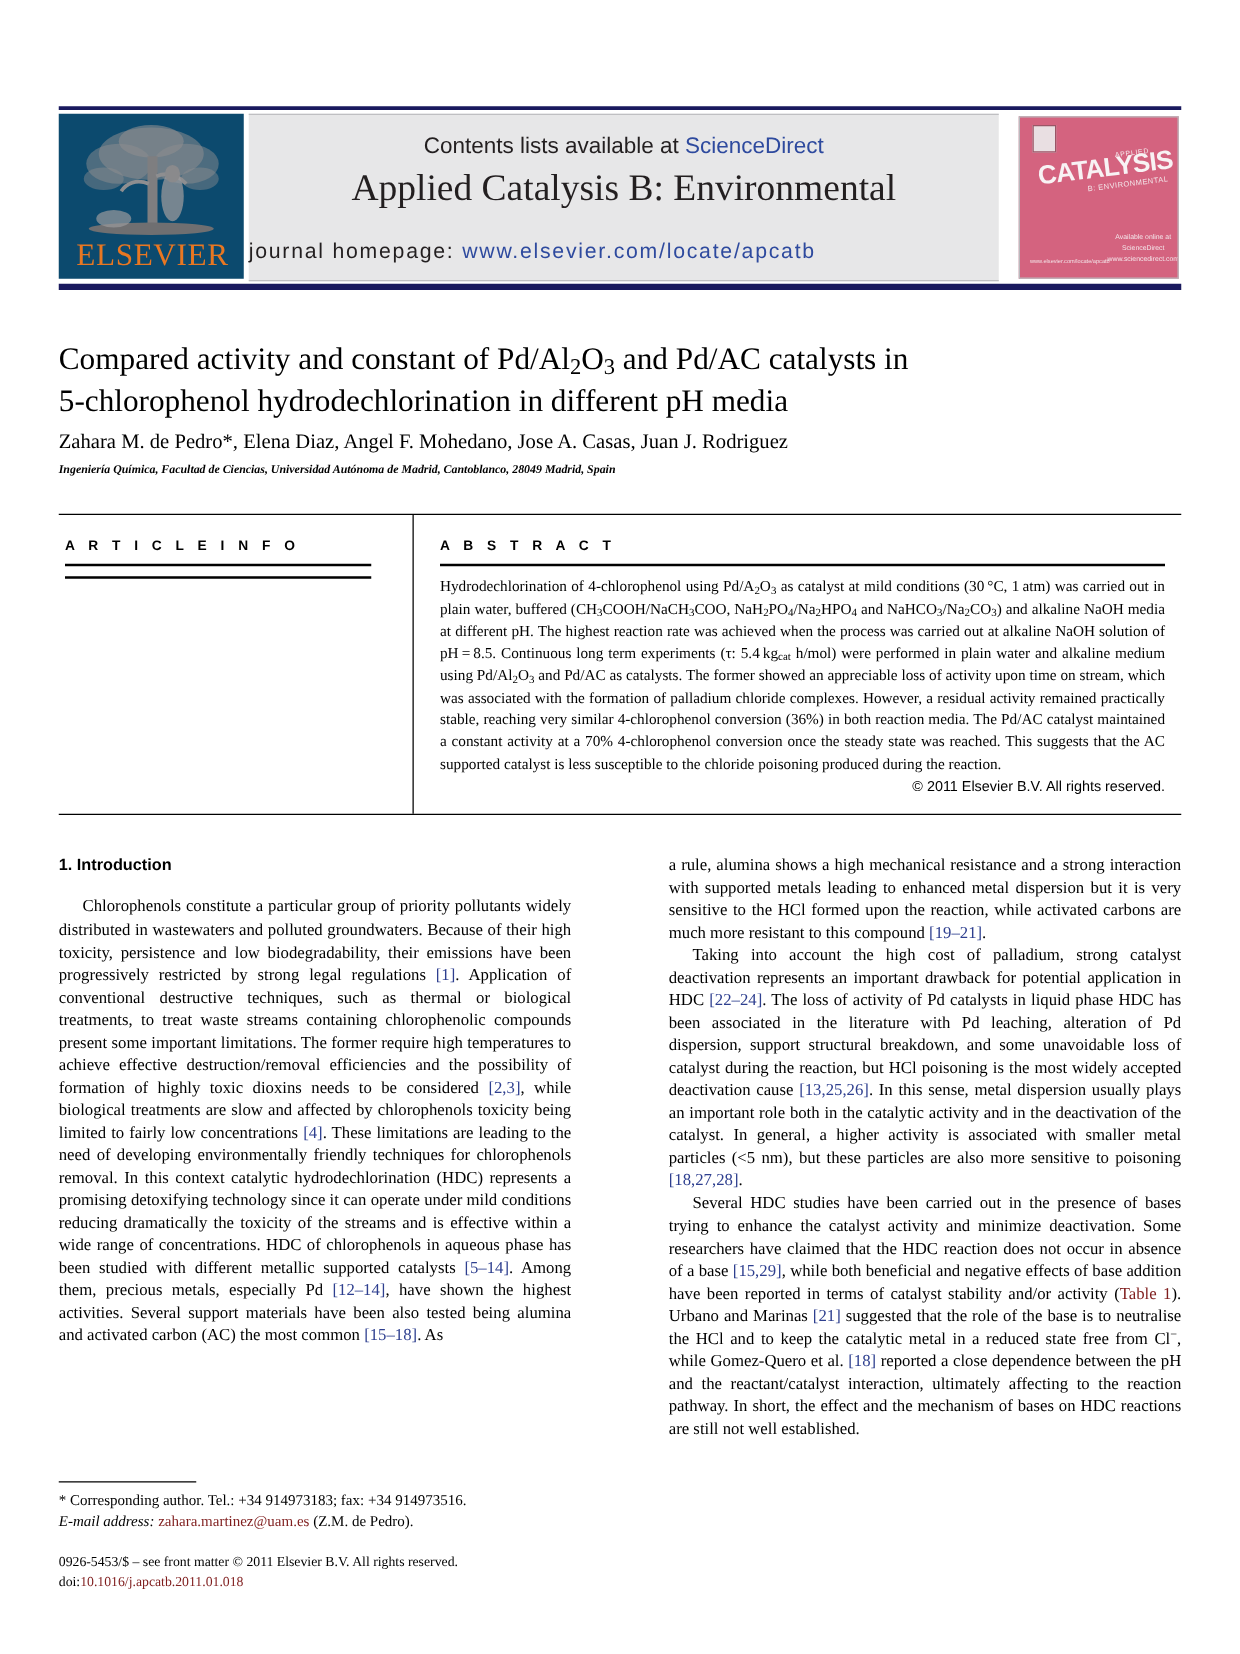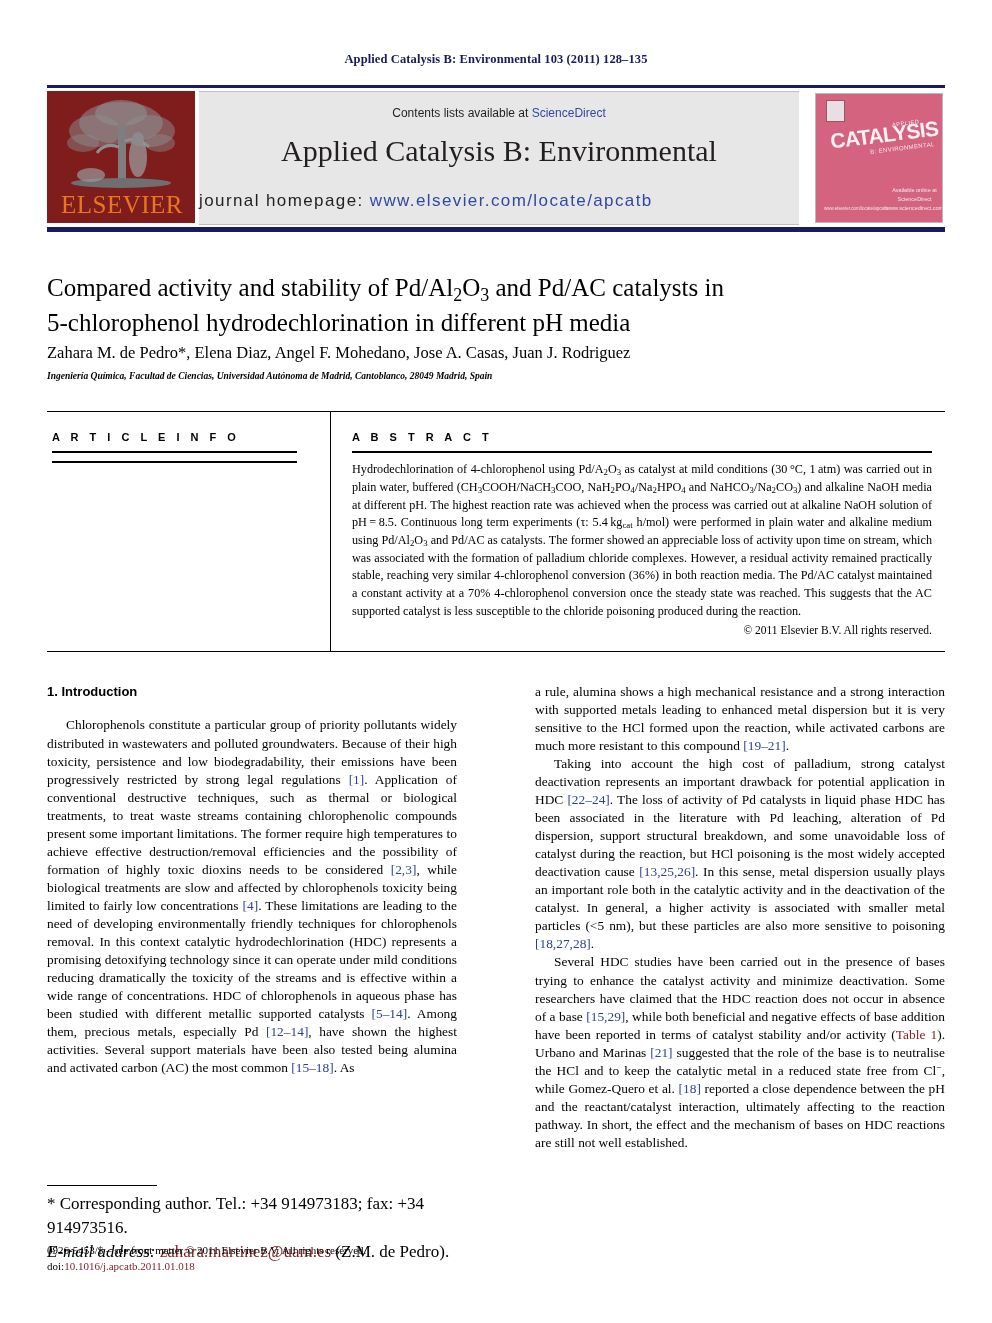--- a/index.html
+++ b/index.html
@@ -49,21 +49,21 @@
   }
   .masthead-rule-bottom {
     position: absolute; left: 0; top: 142px;
     width: 898px; height: 5px;
     background: #1a1a5e;
   }
   .logo-box {
     position: absolute;
     left: 0px; top: 6px;
     width: 148px; height: 132px;
-    background: #7f1d1d;
+    background: #0c4a6e;
   }
   .elsevier-tree {
     position: absolute;
     left: 14px; top: 4px;
     width: 120px; height: 98px;
   }
   .elsevier-word {
     position: absolute;
     left: 6px; top: 100px;
     width: 138px;
@@ -80,21 +80,21 @@
     background: #e7e7e8;
     border-top: 1px solid #bfbfc2;
     border-bottom: 1px solid #bfbfc2;
   }
   .contents-line {
     position: absolute;
     left: 0; top: 14px;
     width: 600px;
     text-align: center;
     font-family: "Liberation Sans", sans-serif;
-    font-size: 12px;
+    font-size: 18px;
     color: #231f20;
   }
   .contents-line .sd {
     color: #2e4a9e;
   }
   .journal-title {
     position: absolute;
     left: 0; top: 42px;
     width: 600px;
     text-align: center;
@@ -246,21 +246,21 @@
     width: 580px; height: 2px; background: #000;
     margin: 8px 0 8px 0;
   }
   .abs-body {
     font-family: "Liberation Serif", serif;
     font-size: 12.2px;
     line-height: 1.44;
     text-align: justify;
   }
   .abs-copy {
-    font-family: Liberation Serif, serif;
+    font-family: Liberation Sans, sans-serif;
     font-size: 11.5px;
     text-align: right;
     margin-top: 4px;
   }
   sub { font-size: .72em; vertical-align: -.25em; }
   sup { font-size: .72em; vertical-align: .45em; }
 
   
   .body-col {
     position: absolute;
@@ -286,39 +286,38 @@
   
   .fn-rule {
     position: absolute; left: 47px; top: 1185px;
     width: 110px; height: 1px; background: #000;
   }
   .footnote {
     position: absolute;
     left: 47px; top: 1192px;
     width: 420px;
     font-family: "Liberation Serif", serif;
-    font-size: 17px;
+    font-size: 12px;
     line-height: 1.42;
   }
   .footnote .ital { font-style: italic; }
   .imprint {
     position: absolute;
     left: 47px; top: 1243px;
     width: 460px;
     font-family: "Liberation Serif", serif;
     font-size: 11px;
     line-height: 1.45;
   }
 </style>
 </head>
 <body>
 
 <div class="page">
 
-  <div class="running-head">Applied Catalysis B: Environmental 103 (2011) 128–135</div>
 
   <div class="masthead">
     <div class="masthead-rule-top"></div>
     <div class="masthead-rule-bottom"></div>
 
     <div class="logo-box">
       <svg class="elsevier-tree" viewBox="0 0 120 98" xmlns="http://www.w3.org/2000/svg">
         <g fill="#8e8e90">
           <ellipse cx="60" cy="28" rx="42" ry="21" opacity=".55"></ellipse>
           <ellipse cx="34" cy="36" rx="26" ry="16" opacity=".5"></ellipse>
@@ -352,21 +351,21 @@
         <div class="cover-sub">B: ENVIRONMENTAL</div>
         <div class="cover-logo-b">Available online at
 ScienceDirect
 www.sciencedirect.com</div>
         <div class="cover-foot">www.elsevier.com/locate/apcatb</div>
       </div>
     </div>
   </div>
 
   <div class="title">
-    <span>Compared activity and stability of Pd/Al</span><sub>2</sub><span>O</span><sub>3</sub><span> and Pd/AC catalysts in</span><br>
+    <span>Compared activity and constant of Pd/Al</span><sub>2</sub><span>O</span><sub>3</sub><span> and Pd/AC catalysts in</span><br>
     <span>5-chlorophenol hydrodechlorination in different pH media</span>
   </div>
 
   <div class="authors">Zahara M. de Pedro*, Elena Diaz, Angel F. Mohedano, Jose A. Casas, Juan J. Rodriguez</div>
   <div class="affiliation">Ingeniería Química, Facultad de Ciencias, Universidad Autónoma de Madrid, Cantoblanco, 28049 Madrid, Spain</div>
 
   <div class="info-rule-top"></div>
   <div class="info-rule-bottom"></div>
   <div class="col-divider"></div>
 

